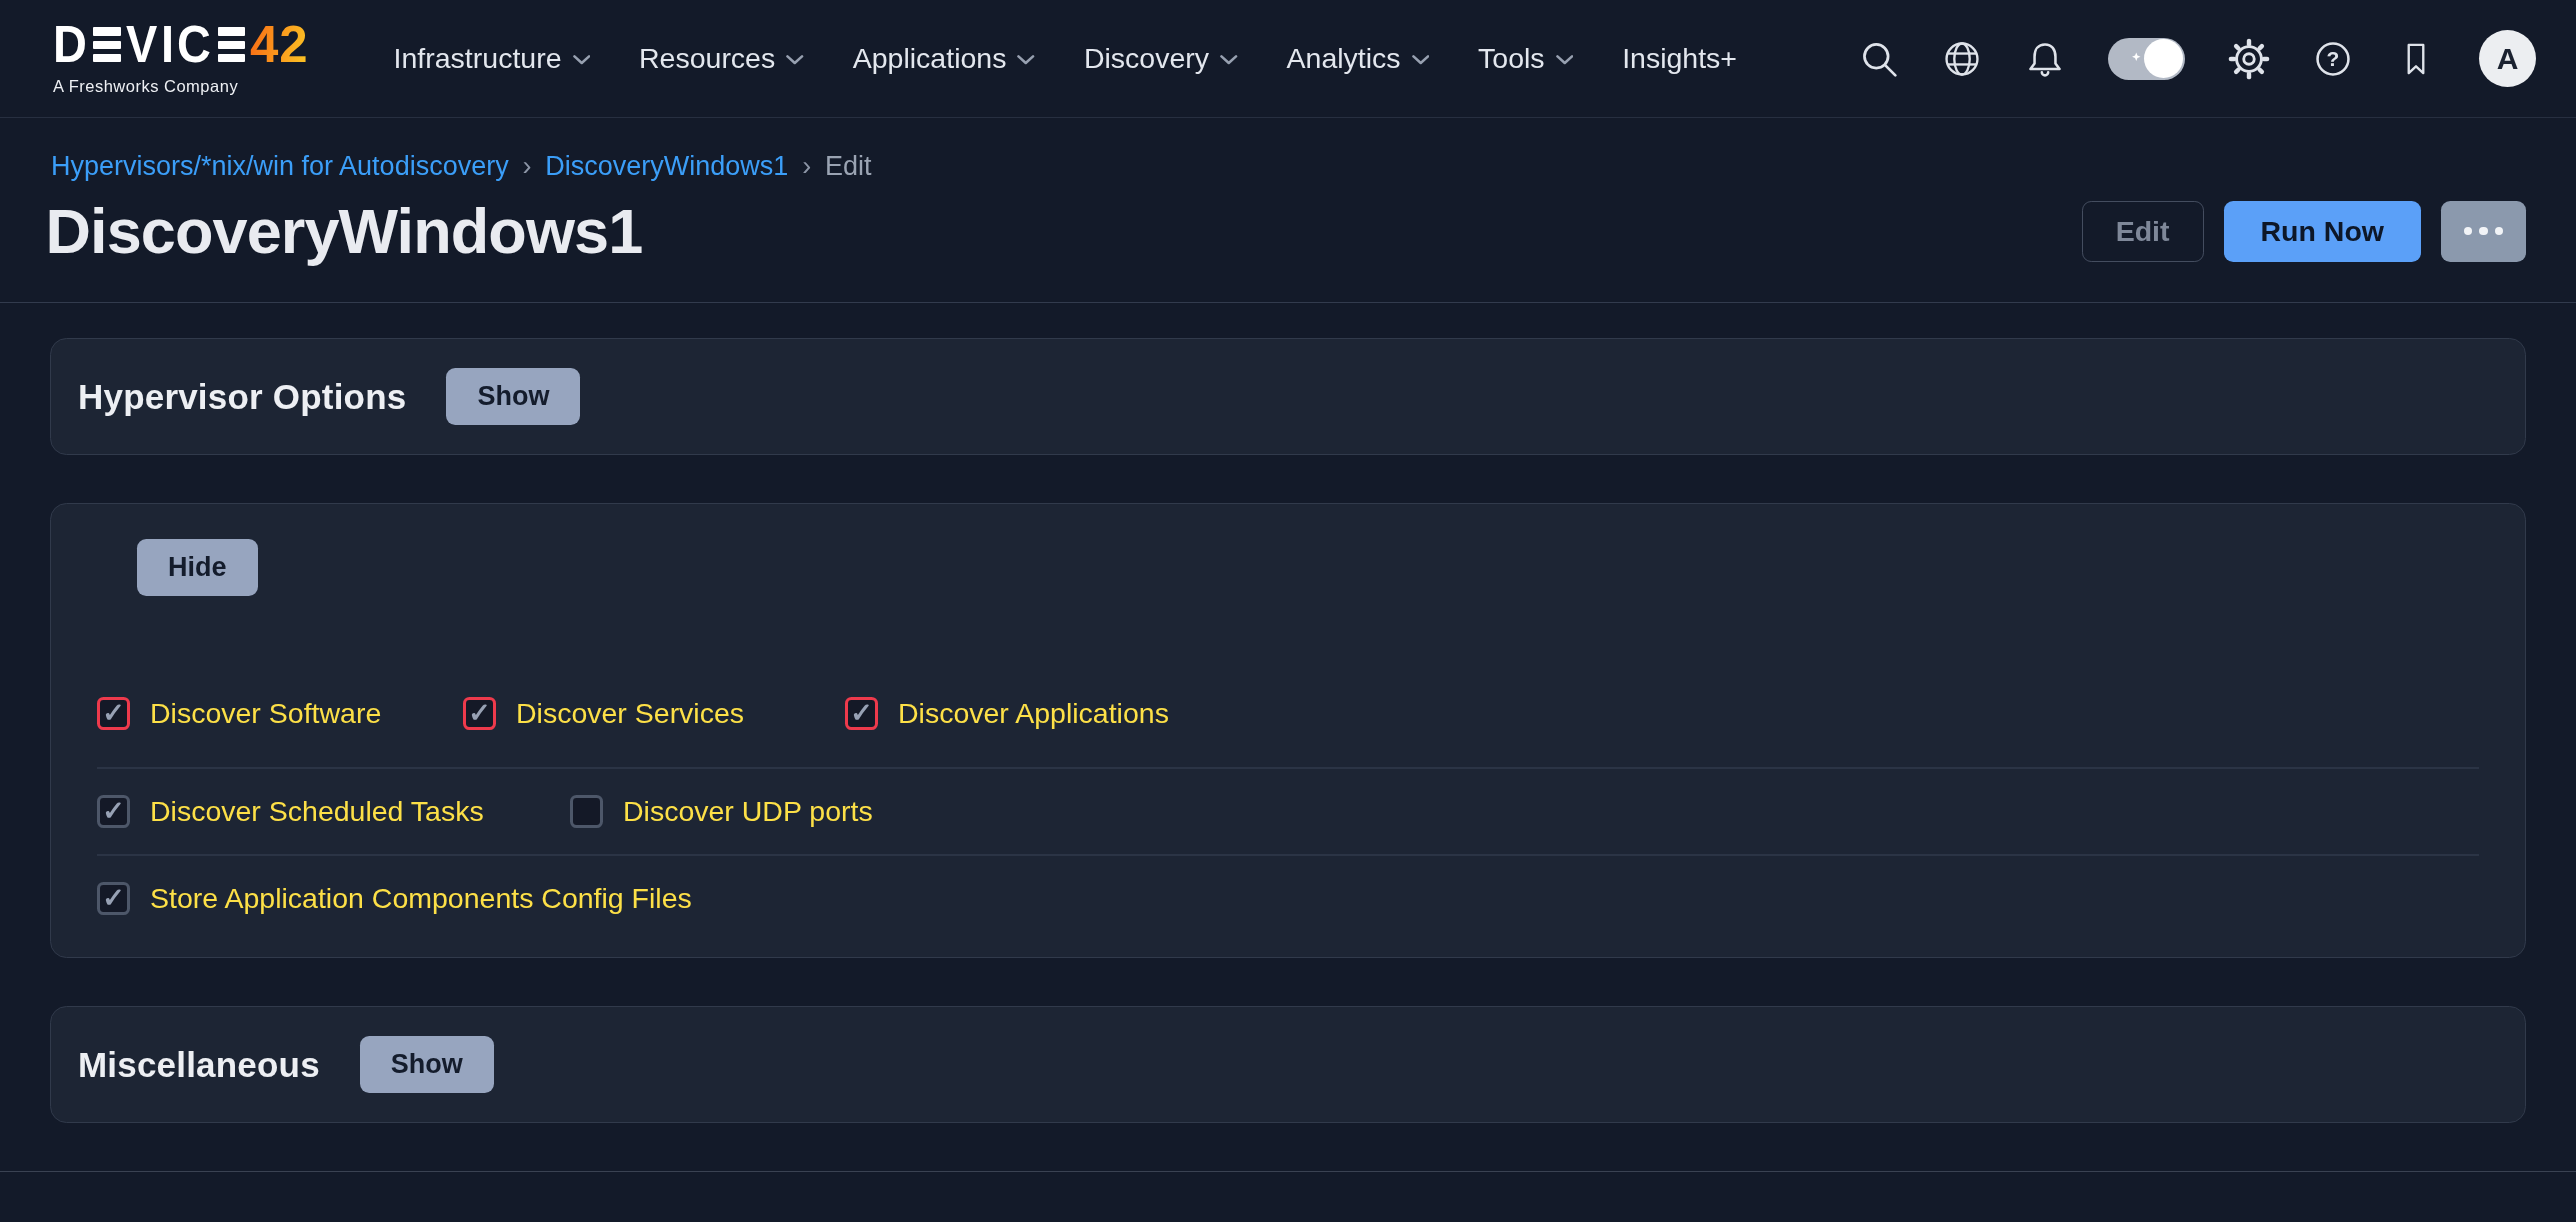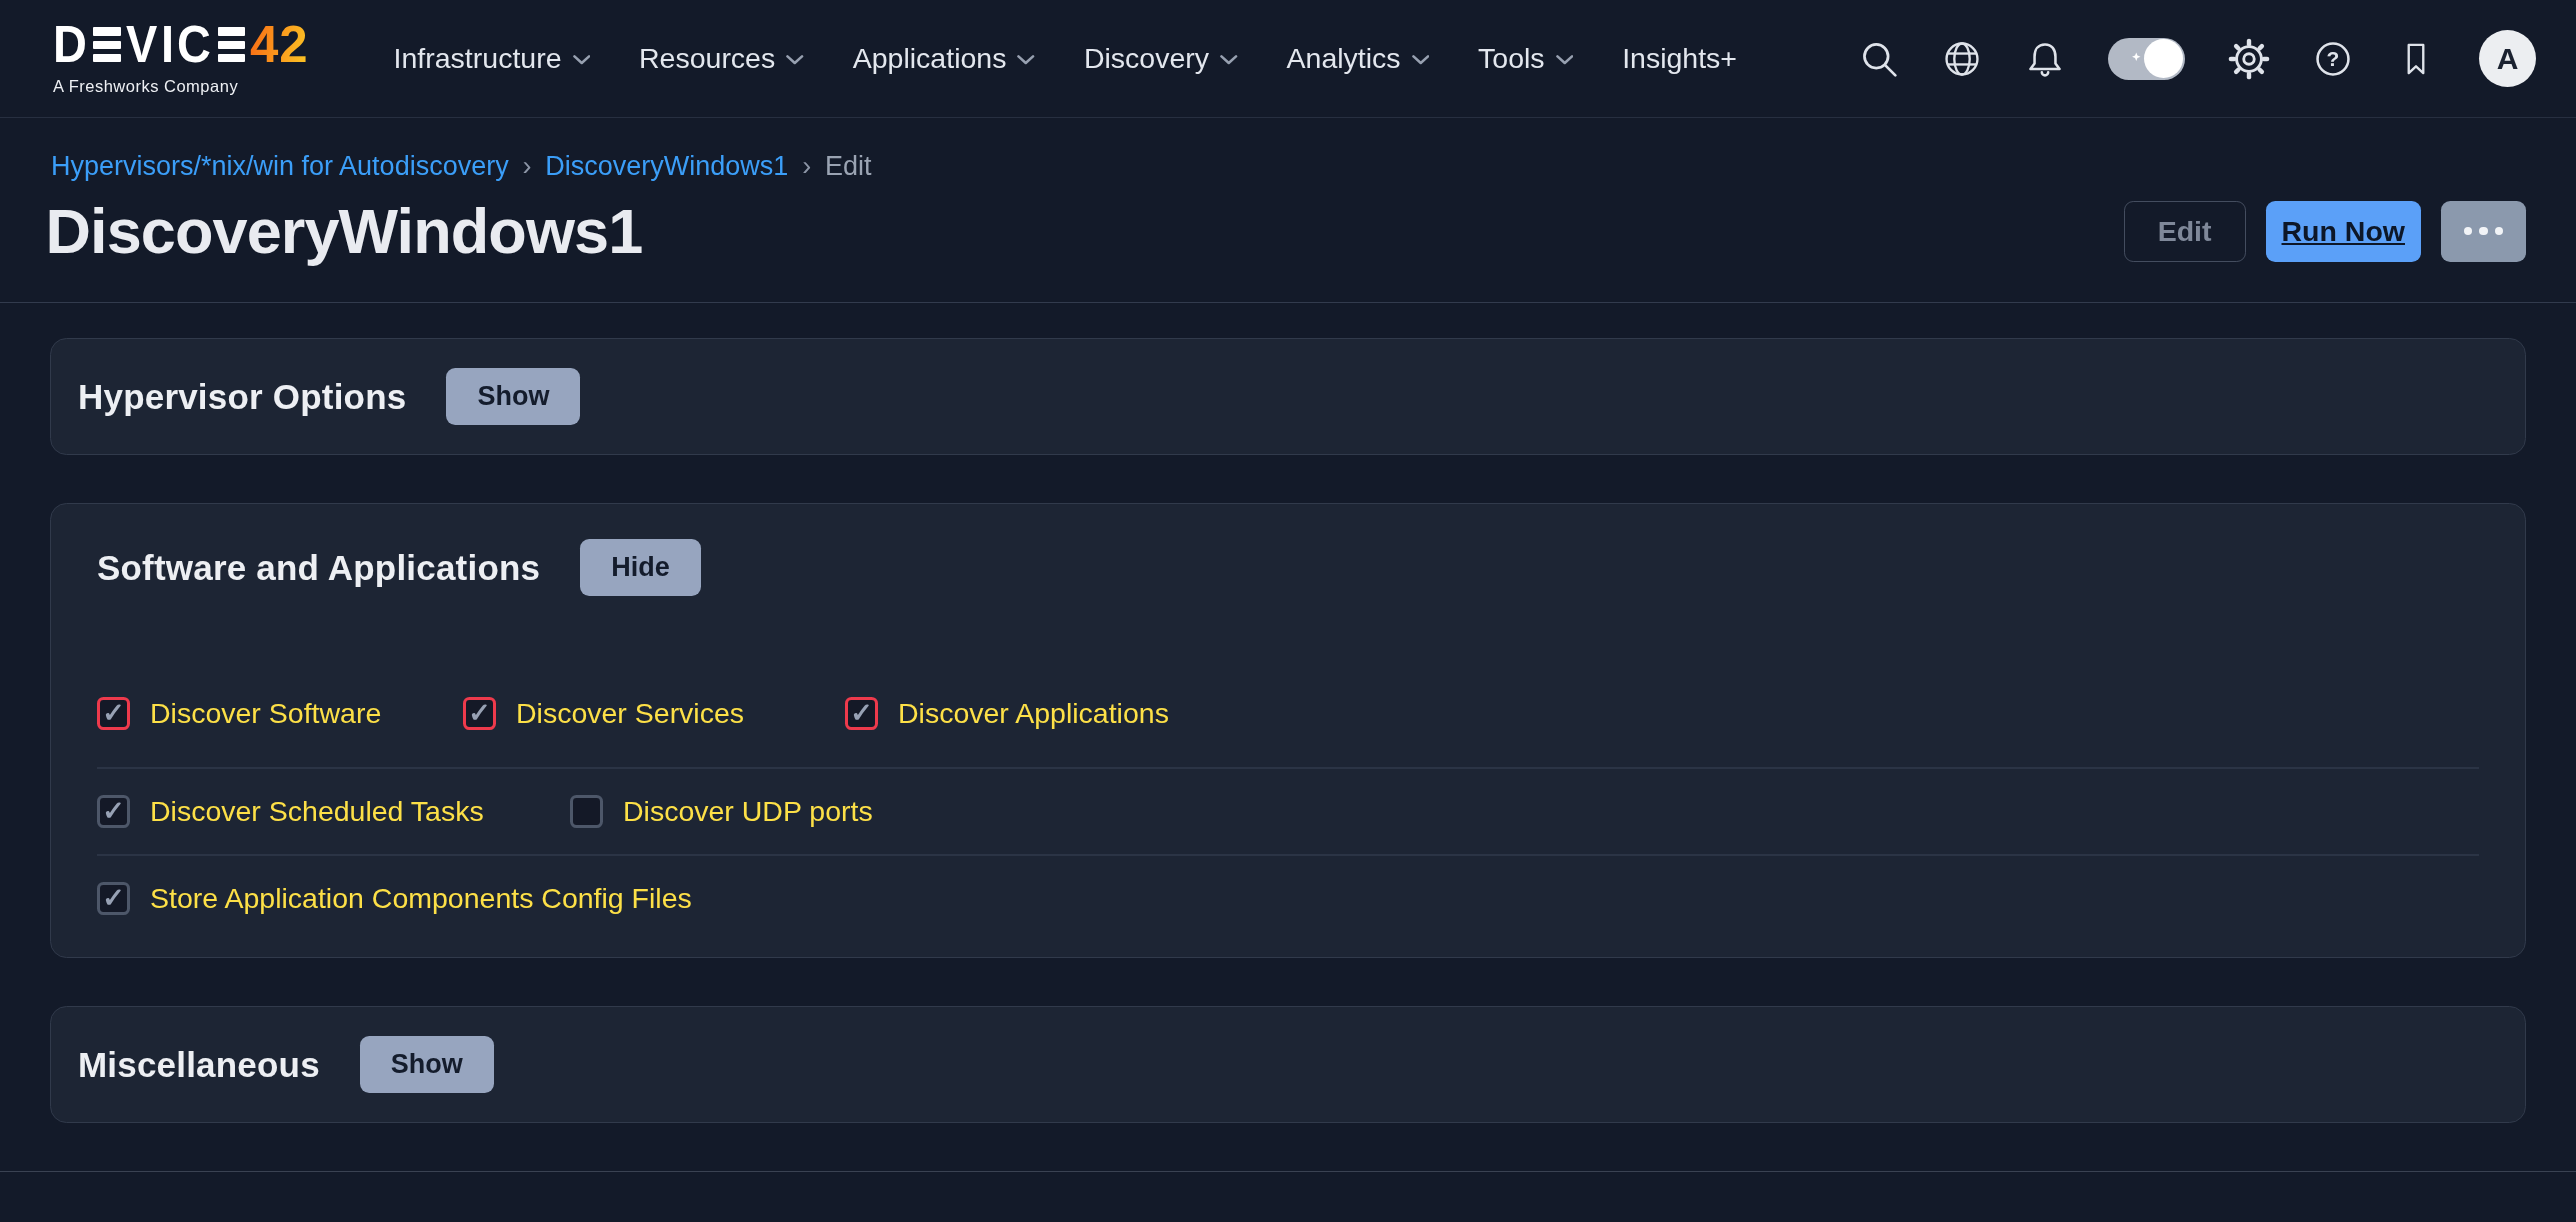--- a/index.html
+++ b/index.html
@@ -67,22 +67,22 @@
 
   .title-row { display:flex; align-items:center; padding:13px 0 35px; }
   .page-title { font-size:63px; font-weight:bold; color:#e9ebf0; letter-spacing:-0.9px; margin-left:-5.5px; }
   .title-actions { margin-left:auto; display:flex; align-items:center; gap:20px; }
   .btn { border:none; border-radius:9.2px; font-family:inherit; cursor:pointer; }
   .btn-edit {
     height:61px; padding:0 33px; background:transparent;
     border:1.8px solid #444d5f; color:#7f8899; font-size:28.5px; font-weight:bold;
   }
   .btn-run {
-    height:61px; padding:0 16px; background:var(--accent-blue, #5ba0f8);
-    color:#0d1728; font-size:28.5px; font-weight:bold;text-decoration:underline;
+    height:61px; padding:0 37px; background:var(--accent-blue, #5ba0f8);
+    color:#0d1728; font-size:28.5px; font-weight:bold;
   }
   .btn-more {
     height:61px; width:85px; background:#8b99ad;
     display:flex; align-items:center; justify-content:center; gap:7.4px;
   }
   .btn-more i { width:8.3px; height:8.3px; border-radius:50%; background:#f2f4f7; display:block; }
 
   
   .main { padding:35px 50px 0; }
   .card {
@@ -293,21 +293,20 @@
 
   <div class="card">
     <div class="card-head">
       <span class="card-title">Hypervisor Options</span>
       <button class="btn btn-toggle">Show</button>
     </div>
   </div>
 
   <div class="card card-expanded">
     <div class="card-head">
-      <span class="card-title">Software and Applications</span>
       <button class="btn btn-toggle">Hide</button>
     </div>
 
     <div class="sw-row1">
       <div class="cell-check cell-1">
         <span class="checkbox red checked">✓</span>
         <span class="check-label">Discover Software</span>
       </div>
 
 

